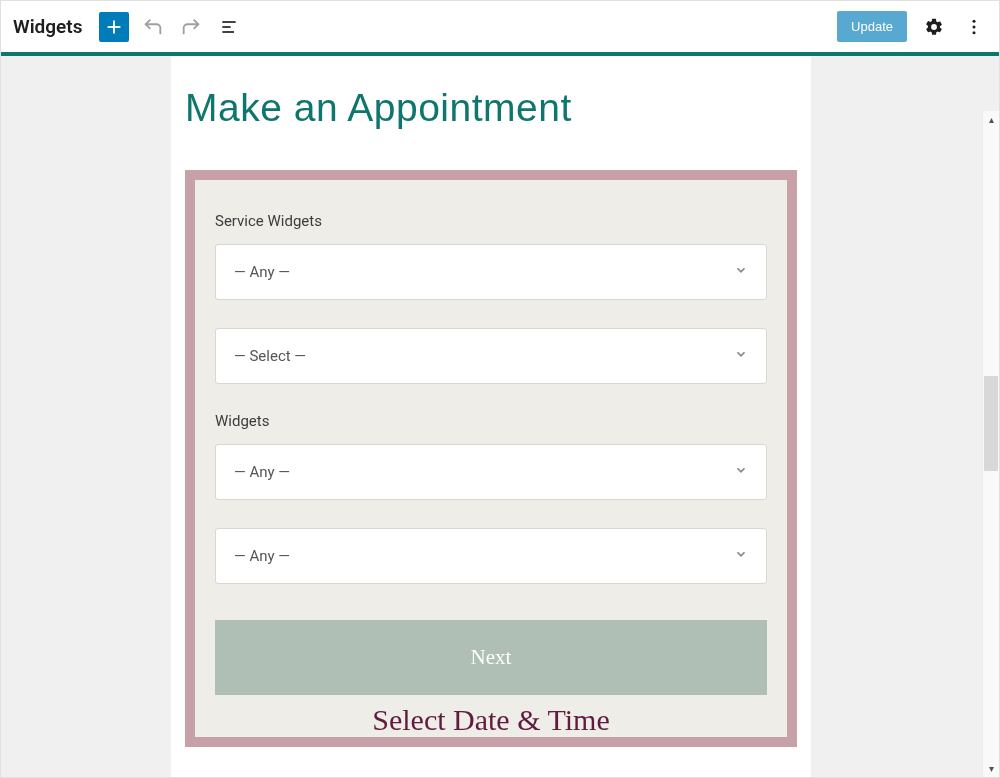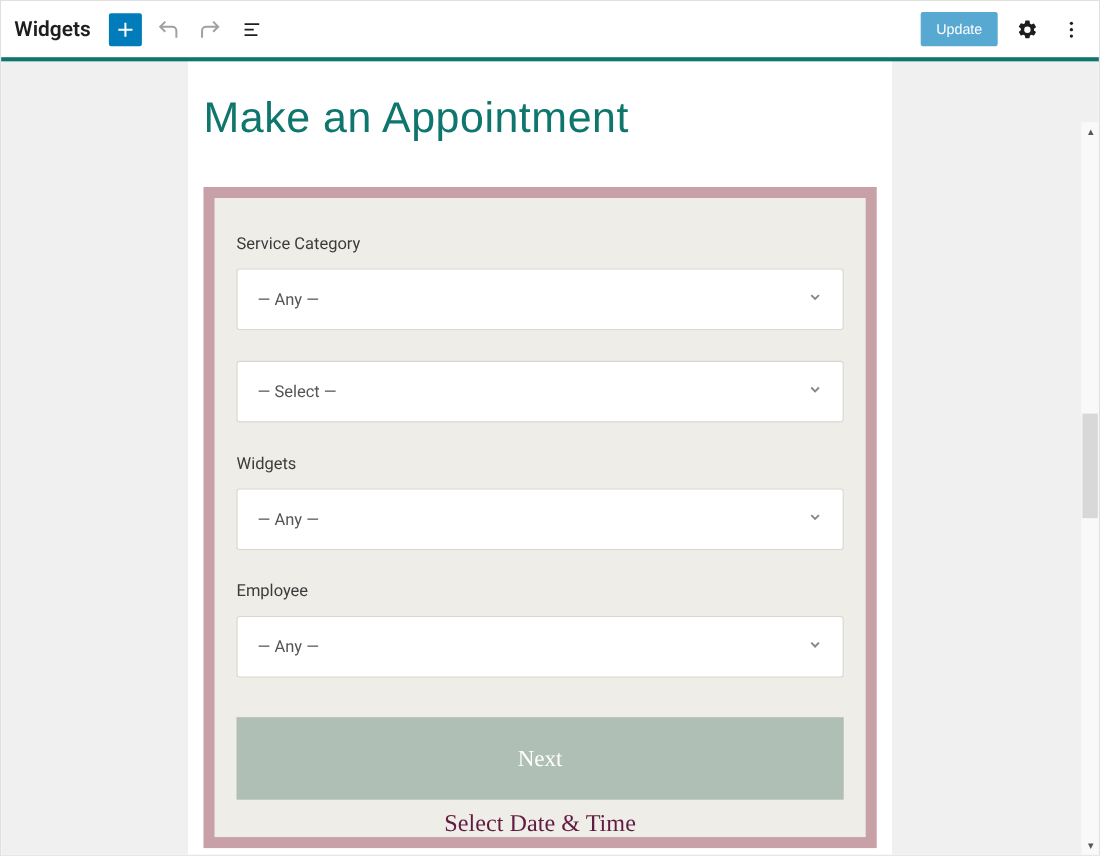--- a/index.html
+++ b/index.html
@@ -156,21 +156,21 @@
     color: #fff;
     border: none;
     height: 75px;
     font-size: 21px;
     font-family: Georgia, serif;
     cursor: pointer;
     margin-top: 8px;
   }
   .step-title {
     font-family: "Brush Script MT", "Segoe Script", cursive;
-    font-size: 22px;
+    font-size: 30px;
     color: #621b40;
     text-align: center;
     font-weight: 400;
     padding: 8px 0 0 0;
   }
 
   
   .scrollbar {
     position: absolute;
     right: 0; top: 55px; bottom: 0;
@@ -246,21 +246,21 @@
 </div>
 
 <div class="canvas">
   <div class="block-wrap">
     <h2 class="appt-title">Make an Appointment</h2>
 
     <div class="form-outer">
       <div class="form-inner">
 
         <div class="field">
-          <label class="field-label">Service Category</label>
+          <label class="field-label">Service Widgets</label>
           <div class="select-box">
             <span>— Any —</span>
             <span class="chev"><svg viewBox="0 0 24 24" fill="none" stroke="currentColor" stroke-width="3">
                   <polyline points="6 9 12 15 18 9"></polyline>
                 </svg></span>
           </div>
         </div>
 
         <div class="field">
           <div class="select-box">
@@ -275,21 +275,20 @@
           <label class="field-label">Widgets</label>
           <div class="select-box">
             <span>— Any —</span>
             <span class="chev"><svg viewBox="0 0 24 24" fill="none" stroke="currentColor" stroke-width="3">
                   <polyline points="6 9 12 15 18 9"></polyline>
                 </svg></span>
           </div>
         </div>
 
         <div class="field">
-          <label class="field-label">Employee</label>
           <div class="select-box">
             <span>— Any —</span>
             <span class="chev"><svg viewBox="0 0 24 24" fill="none" stroke="currentColor" stroke-width="3">
                   <polyline points="6 9 12 15 18 9"></polyline>
                 </svg></span>
           </div>
         </div>
 
         <button class="next-btn">Next</button>
         <div class="step-title">Select Date &amp; Time</div>

